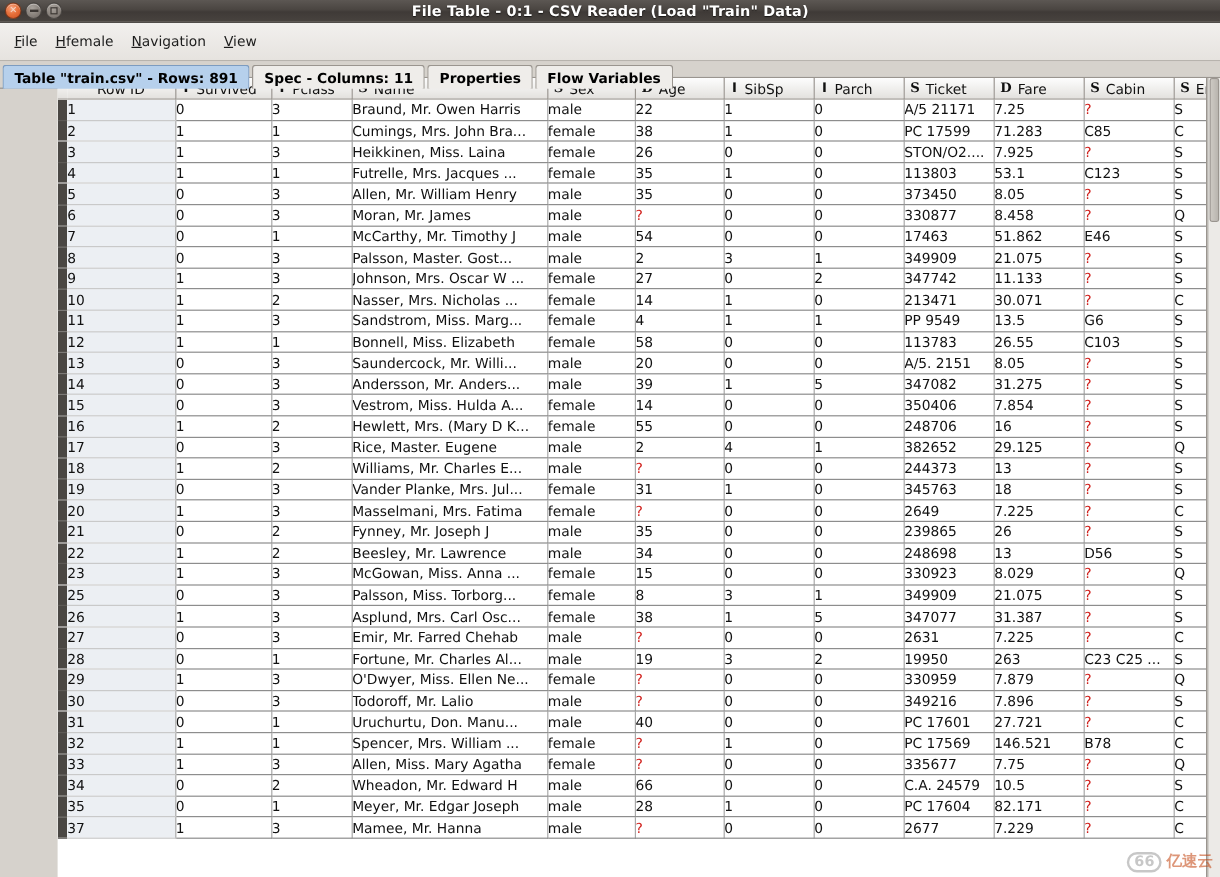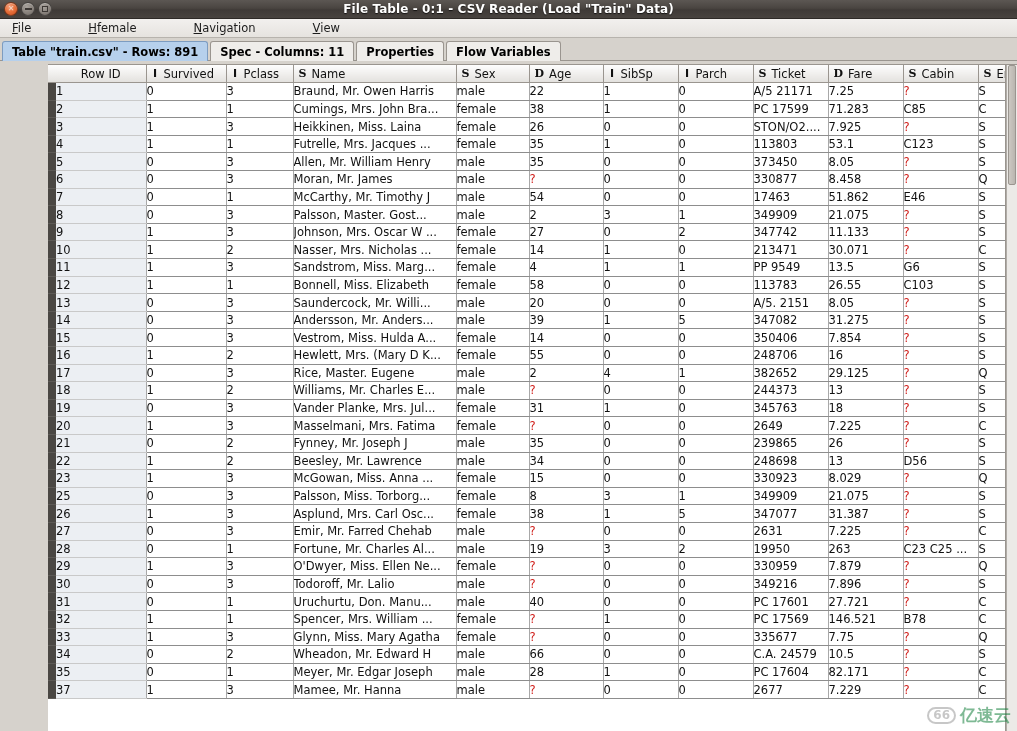--- a/index.html
+++ b/index.html
@@ -42,26 +42,25 @@
   .title-text {
     position: absolute; left: 0; right: 0; text-align: center;
     color: #ffffff; font-size: 12px; font-weight: bold;
     letter-spacing: .1px;
     text-shadow: 0 1px 1px rgba(0,0,0,.7);
     pointer-events: none;
   }
 
   
   .menubar {
-    height: 19px;
+    height: 32px;
     background: linear-gradient(to bottom, #f2f0ee 0%, #e6e3df 100%);
     border-bottom: 1px solid #b7b3ad;
     display: flex; align-items: center;
     padding-left: 5px;
-    gap: 42px;
   }
   .menu-item {
     font-size: 11.5px; color: #1c1c1c;
     padding: 1px 8px 2px 7px;
     cursor: default;
   }
   .menu-item .mn { text-decoration: underline; }
 
   
   .tabbar {
@@ -201,21 +200,21 @@
     display: flex; align-items: center; gap: 4px;
     opacity: .55;
     pointer-events: none;
   }
   .wm-badge {
     font-size: 12px; font-weight: bold; color: #9b9b9b;
     border: 2px solid #9b9b9b; border-radius: 9px;
     padding: 0px 4px; line-height: 13px;
     font-family: "DejaVu Sans", sans-serif;
   }
-  .wm-text { font-size: 17px; font-weight: bold; color: #15803d; }
+  .wm-text { font-size: 13px; font-weight: bold; color: #c2410c; }
 </style>
 </head>
 <body>
 
 <div class="titlebar">
   <div class="wbtns">
     <div class="wbtn close">
         <span class="glyph">✕</span>
       </div>
     <div class="wbtn min">
@@ -804,21 +803,21 @@
             <td class="cell">PC 17569</td>
             <td class="cell">146.521</td>
             <td class="cell">B78</td>
             <td class="cell">C</td>
           </tr>
           <tr>
             <td class="gutter"></td>
             <td class="rowid">33</td>
             <td class="cell">1</td>
             <td class="cell">3</td>
-            <td class="cell">Glynn, Miss. Mary Agatha</td>
+            <td class="cell">Allen, Miss. Mary Agatha</td>
             <td class="cell">female</td>
             <td class="cell missing">?</td>
             <td class="cell">0</td>
             <td class="cell">0</td>
             <td class="cell">335677</td>
             <td class="cell">7.75</td>
             <td class="cell missing">?</td>
             <td class="cell">Q</td>
           </tr>
           <tr>

